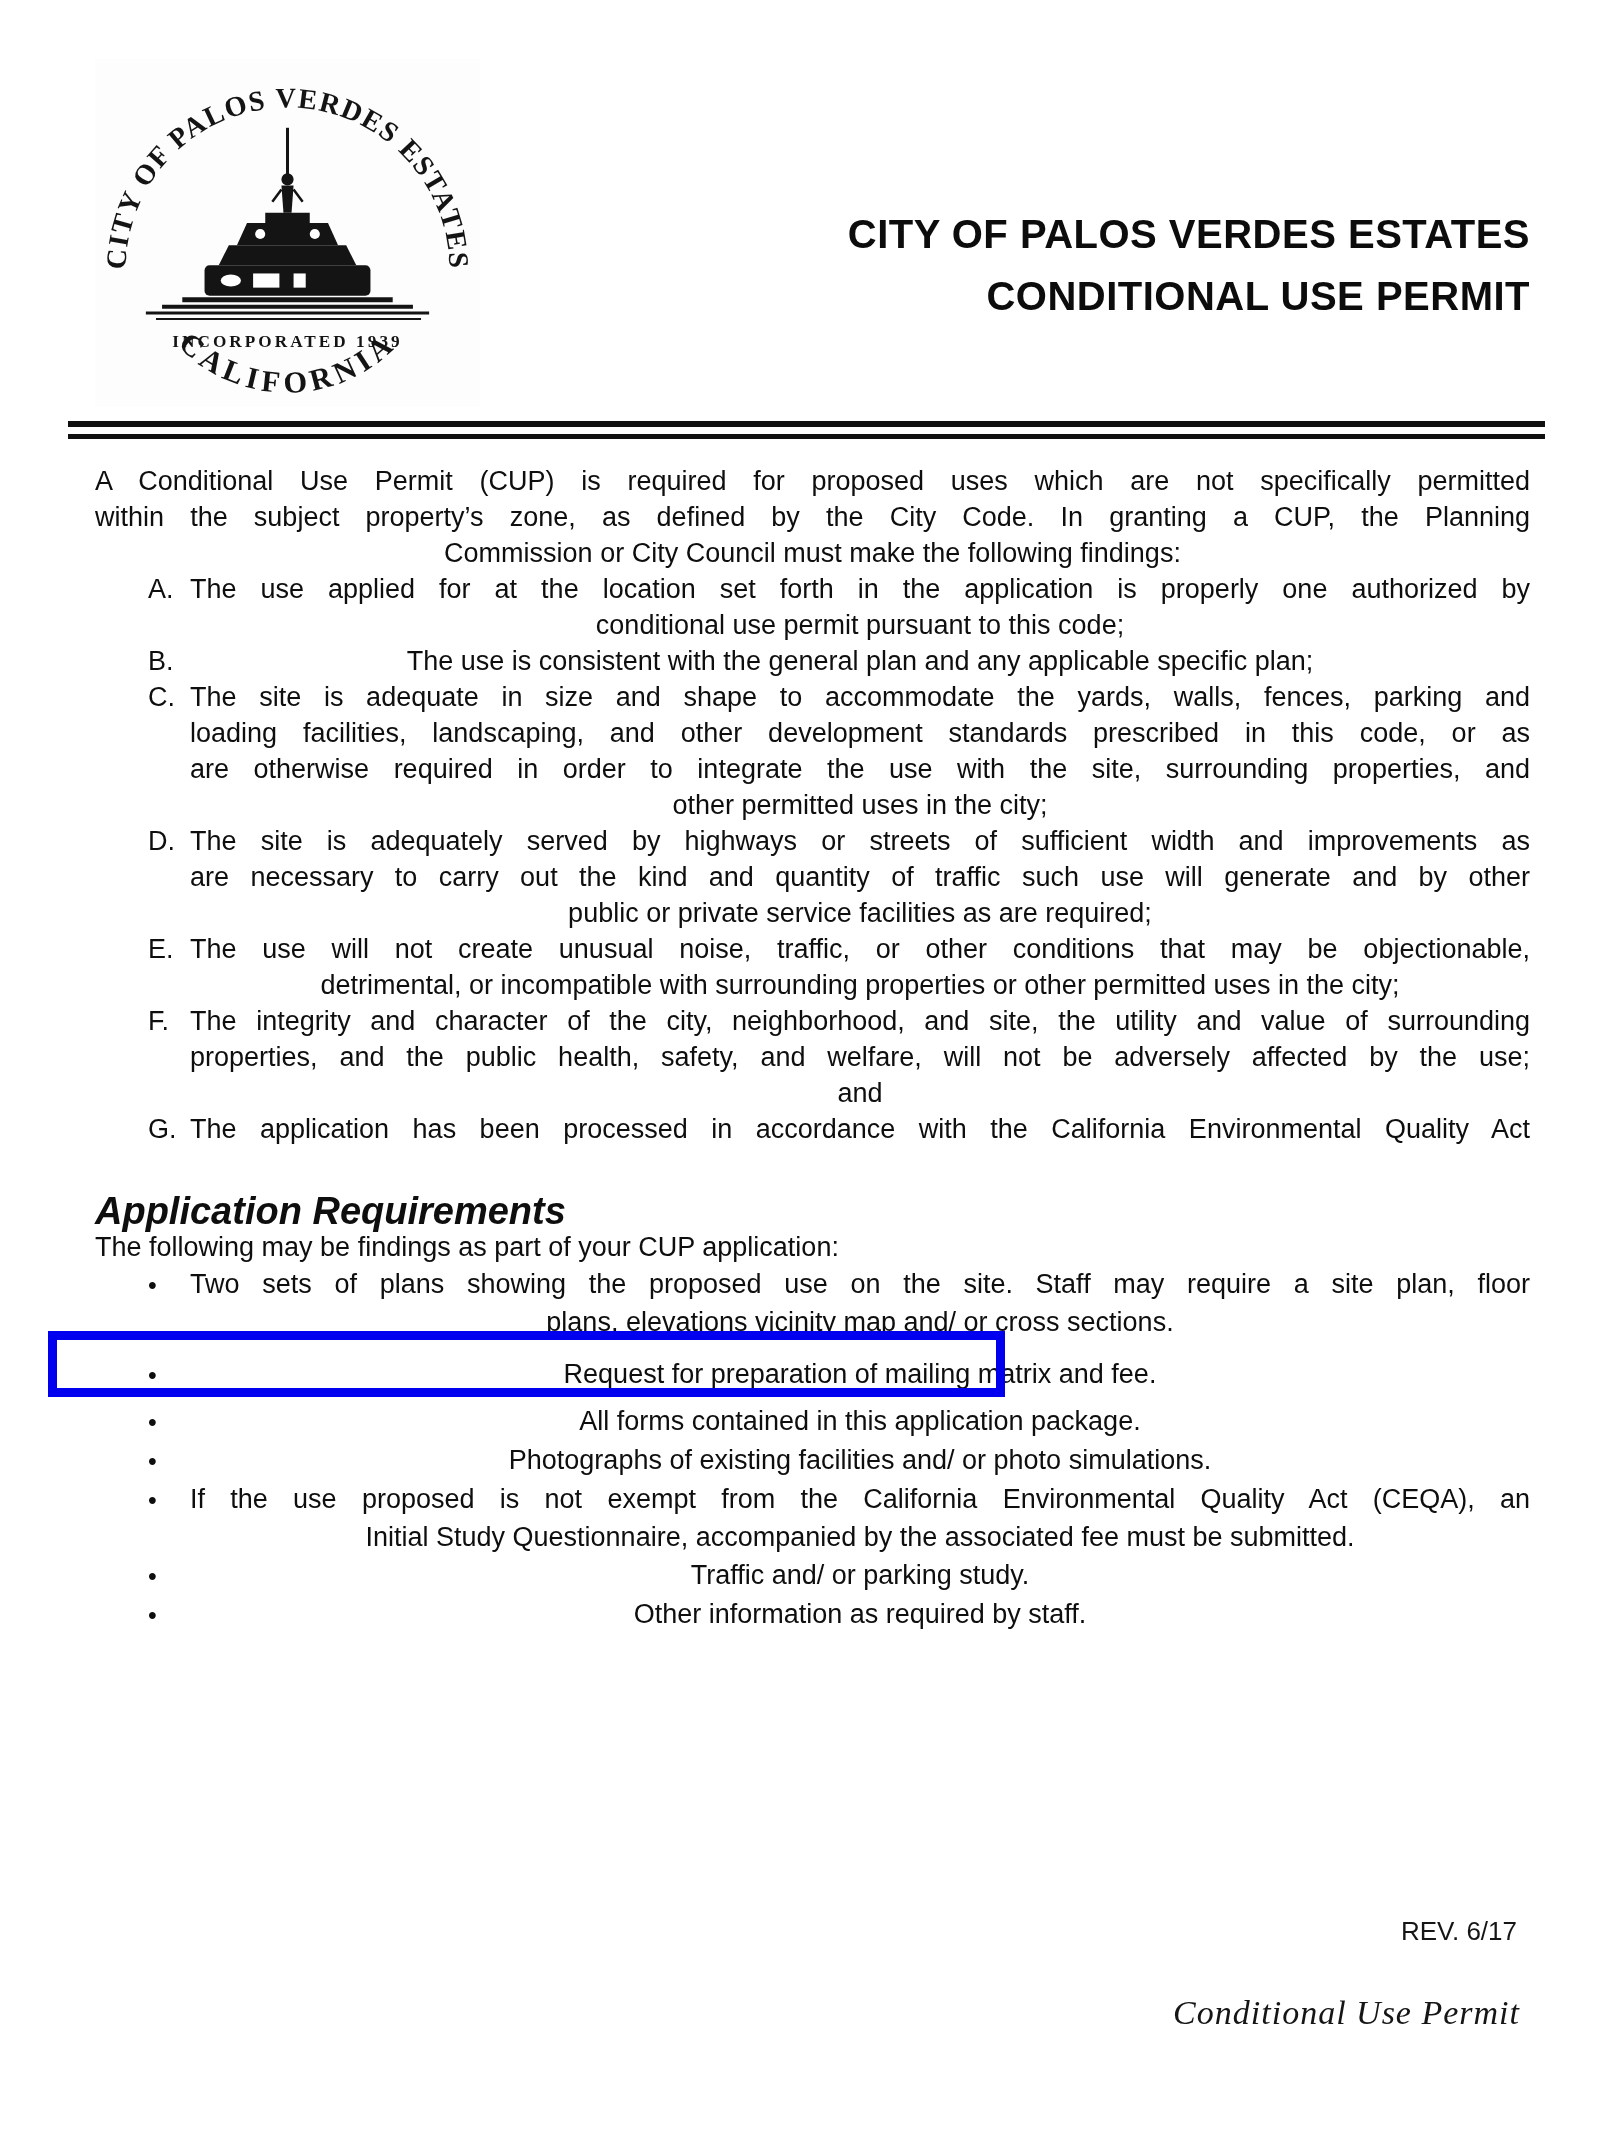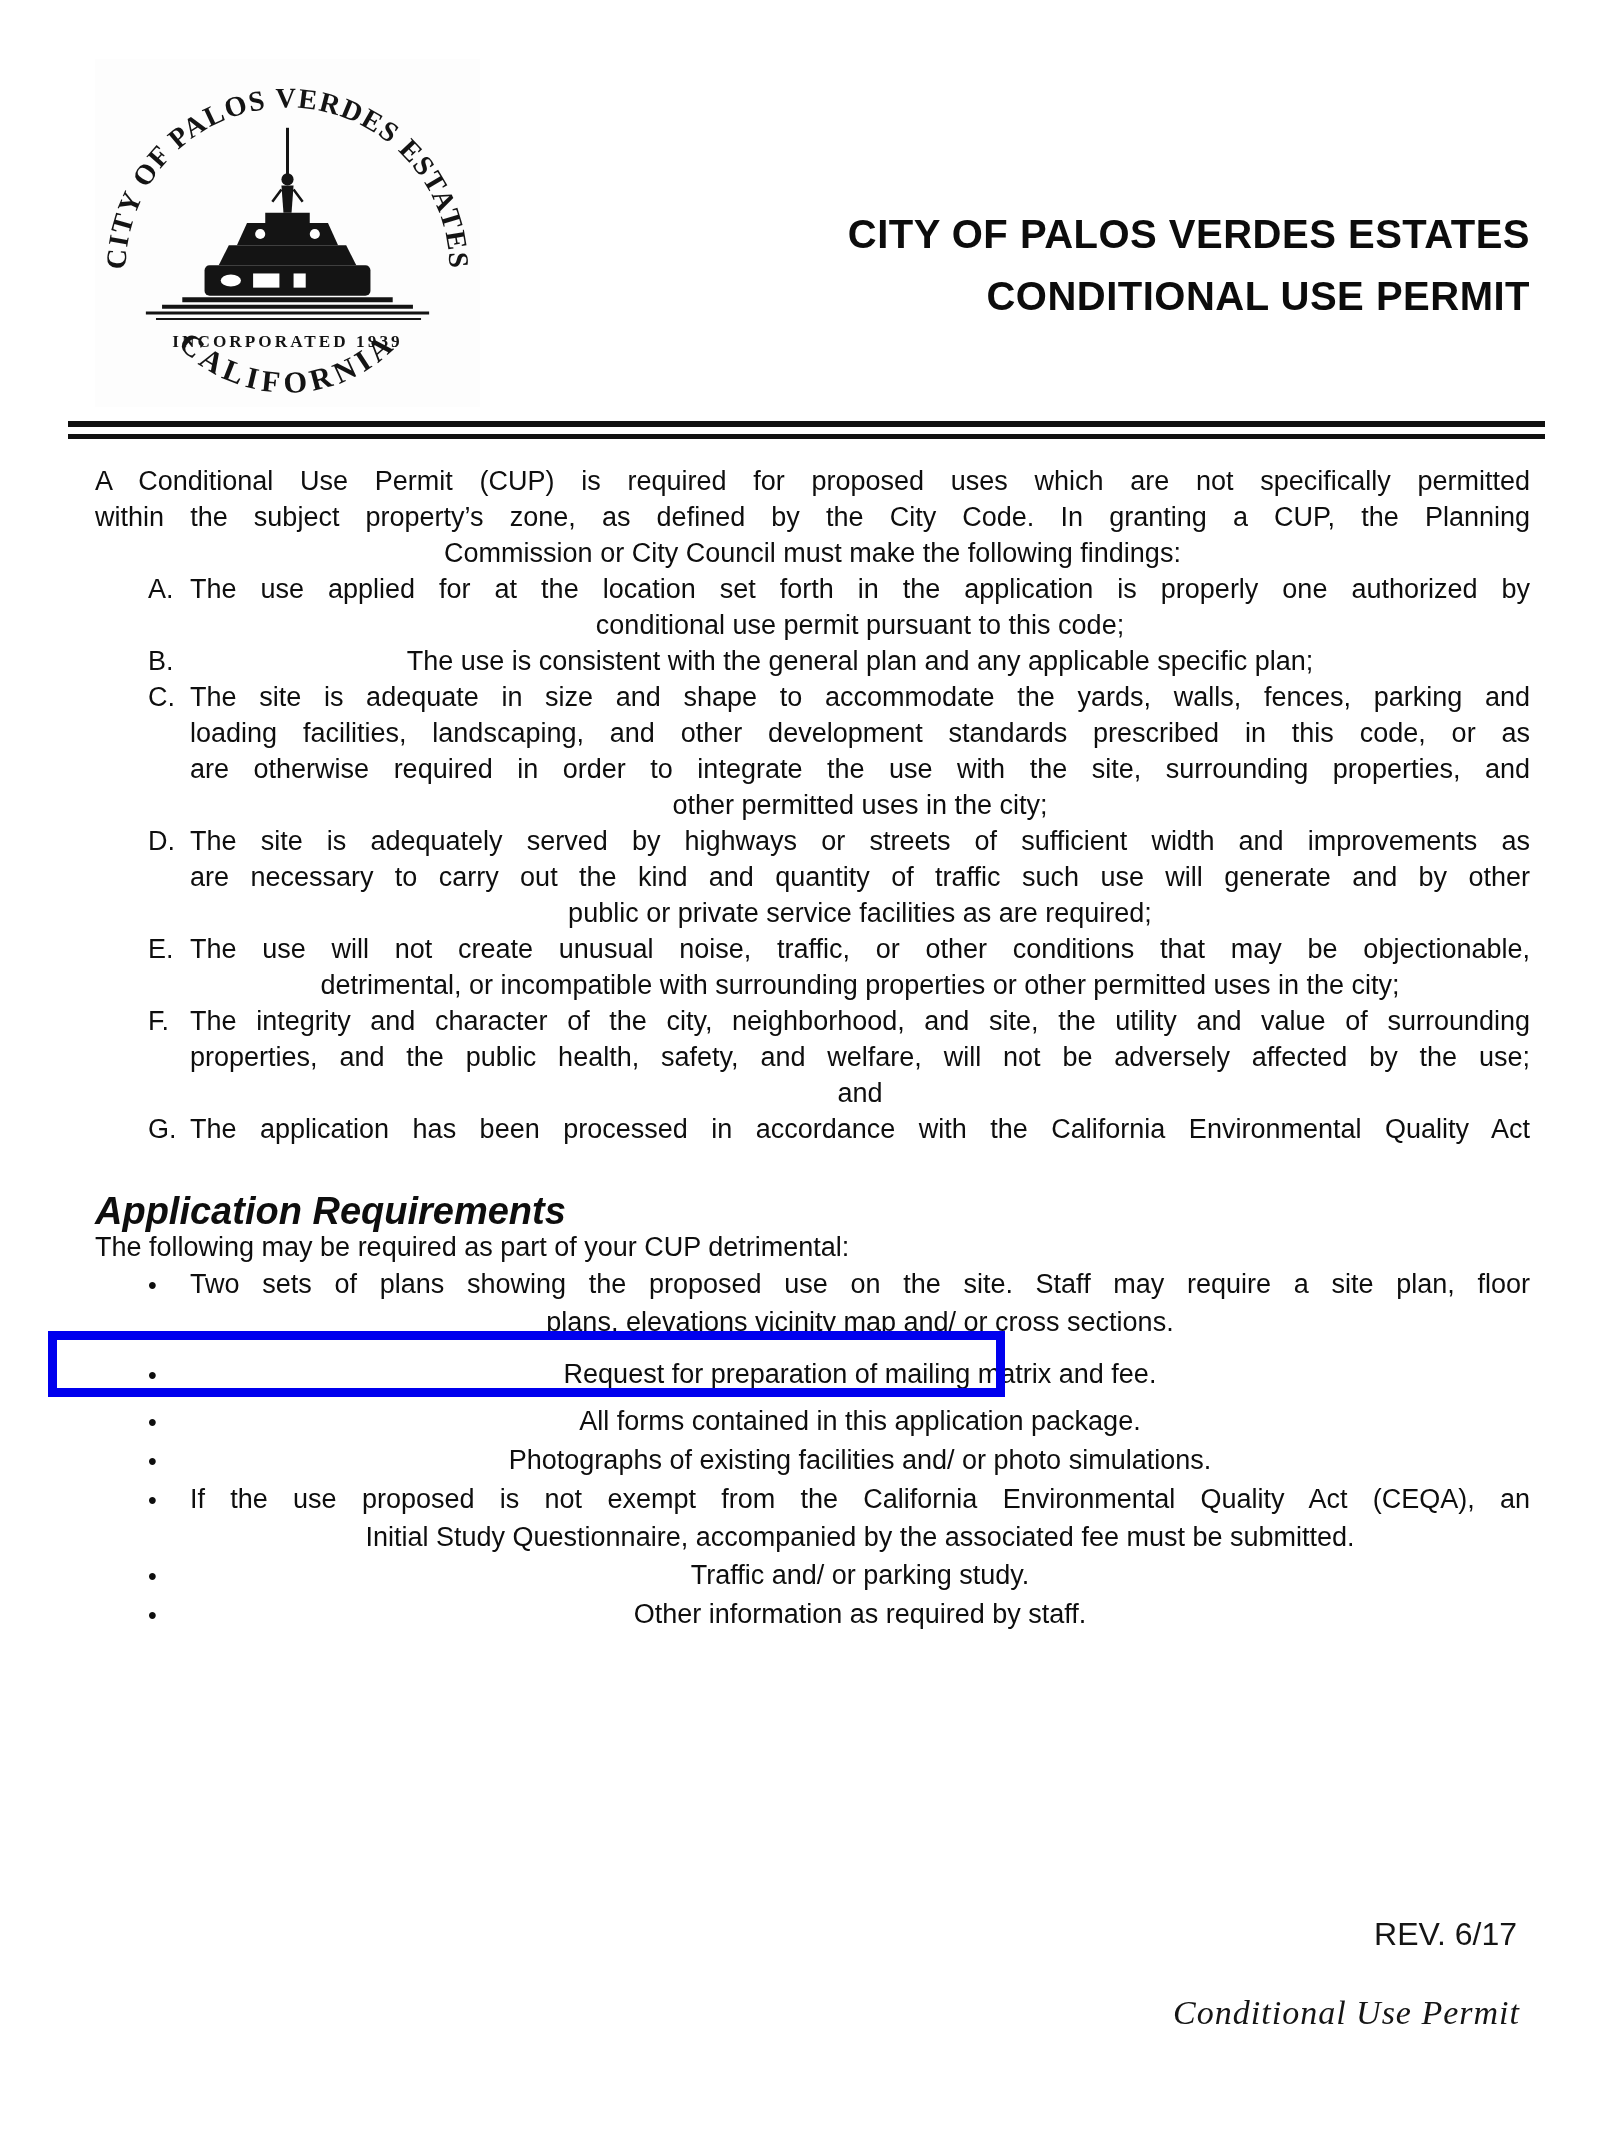--- a/index.html
+++ b/index.html
@@ -47,21 +47,21 @@
   .req-box-item{margin-top:14px;}
   .req-after-box{margin-top:8px;}
   .hl-box{
     position:absolute;left:-100px;top:-24px;
     width:957px;height:66px;
     border:9px solid #0000ee;
     box-sizing:border-box;
     z-index:3;pointer-events:none;
   }
   
-  .rev{position:absolute;top:1916px;right:98px;font-size:32px;color:#151515;margin-left:48px;}
+  .rev{position:absolute;top:1916px;right:98px;font-size:26px;color:#151515;margin-left:48px;}
   .doc-name{
     position:absolute;top:1994px;right:95px;
     font-family:"Liberation Serif", serif;font-style:italic;
     font-size:34px;letter-spacing:1px;color:#151515;
   }
   .seal-text{font-family:"Liberation Serif", serif;font-weight:bold;fill:#141414;}
 </style>
 </head>
 <body>
 
@@ -175,21 +175,21 @@
 
   <div class="finding">
     <div class="f-label">G.</div>
     <div class="f-body">
           <div class="jline">The application has been processed in accordance with the California Environmental Quality Act</div>
         </div>
   </div>
 </div>
 
   <div class="body-text req-heading">Application Requirements</div>
-  <div class="body-text req-intro">The following may be required as part of your CUP detrimental:</div>
+  <div class="body-text req-intro">The following may be findings as part of your CUP application:</div>
 
   <div class="body-text reqs">
   <div class="req">
     <div class="b-dot">•</div>
     <div class="b-body">
           <div class="jline">Two sets of plans showing the proposed use on the site.  Staff may require a site plan, floor</div>
           <div class="lline">plans, elevations vicinity map and/ or cross sections.</div>
         </div>
   </div>
 

